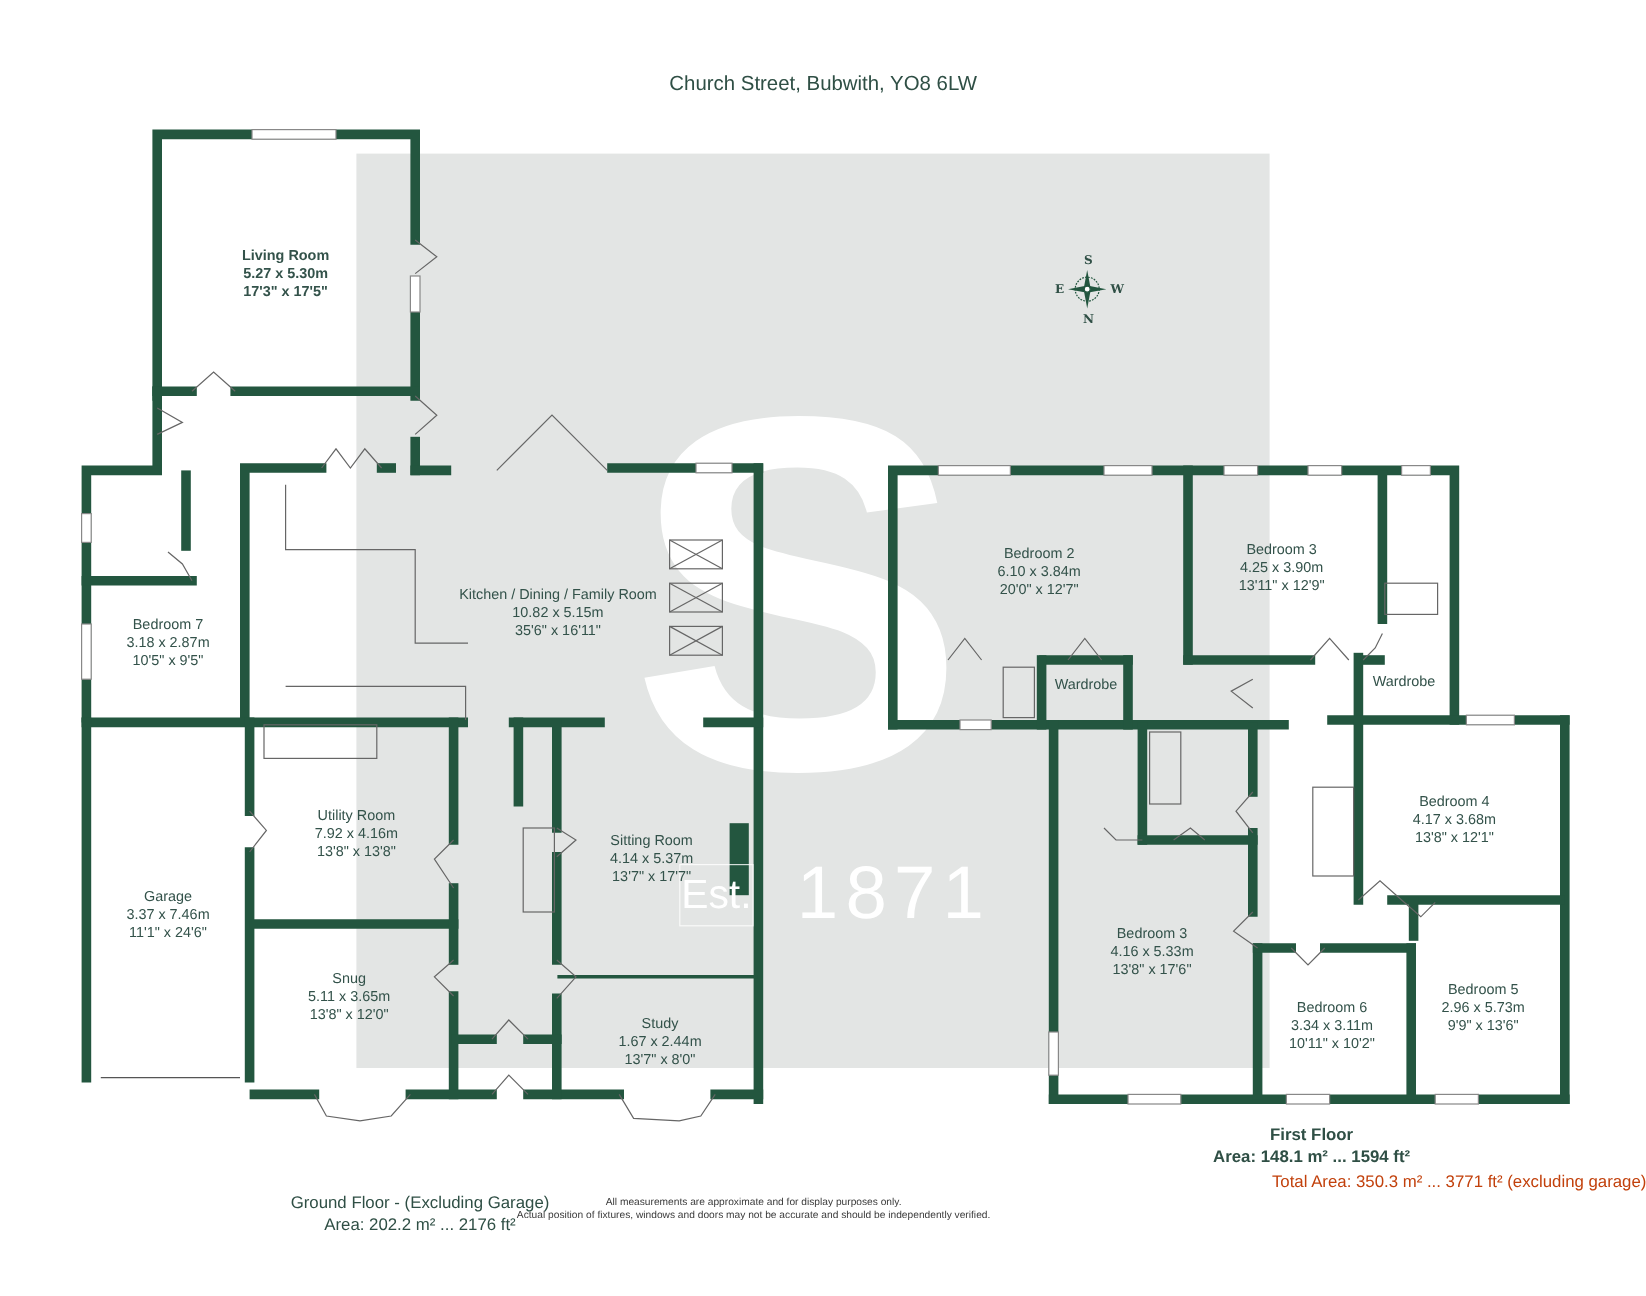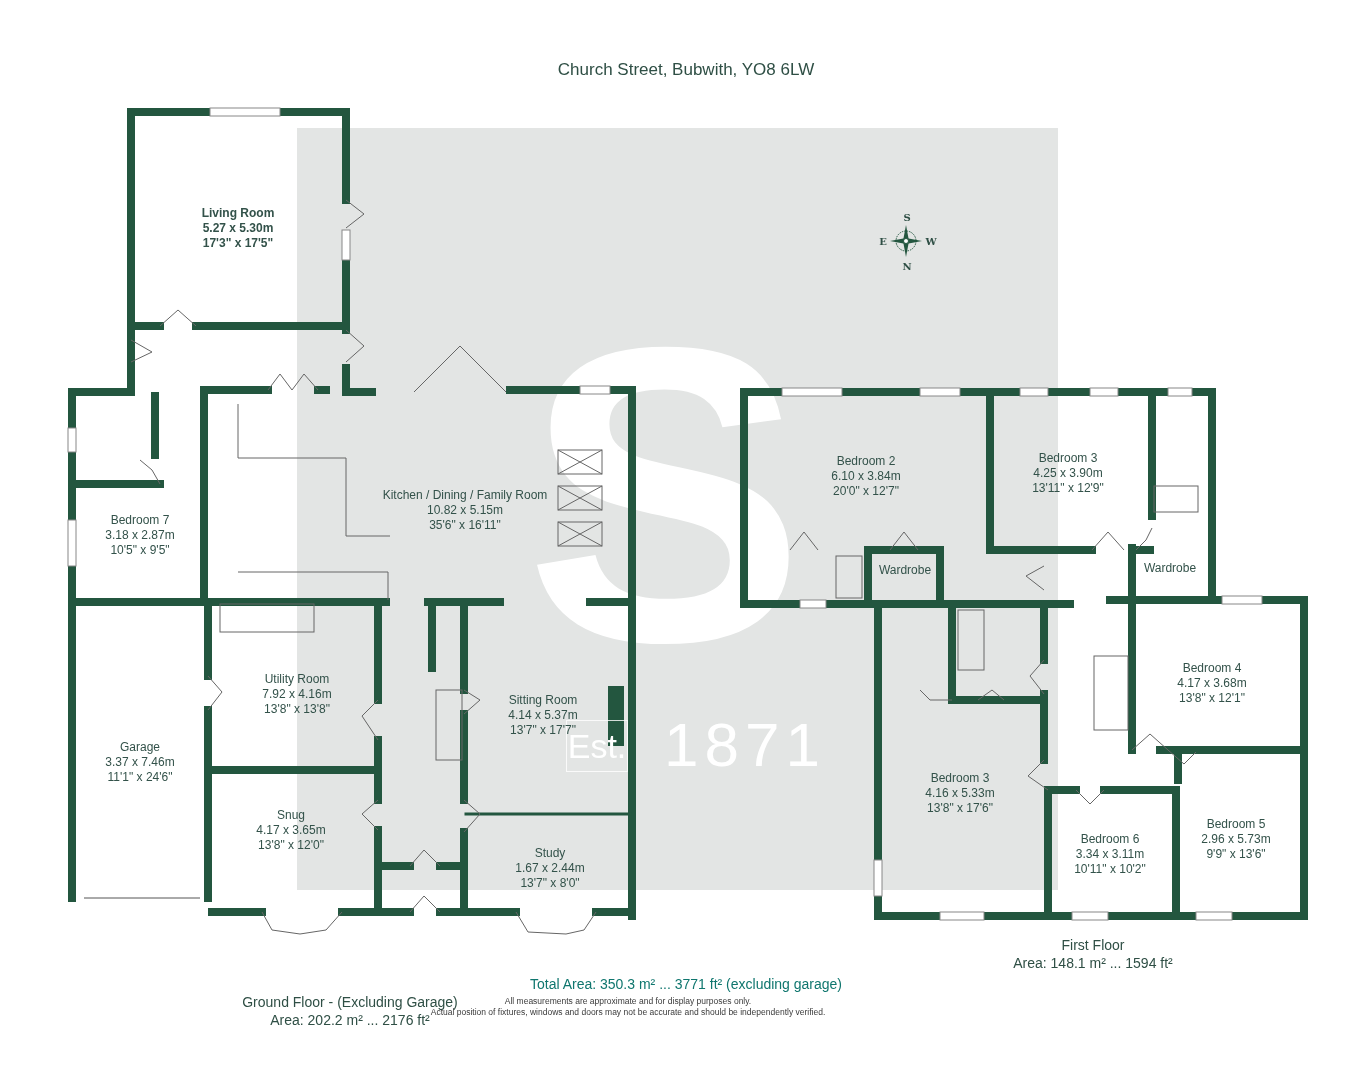--- a/index.html
+++ b/index.html
@@ -4,21 +4,21 @@
 <style>
   html,body{margin:0;padding:0;background:#ffffff;}
   body{width:1372px;height:1080px;position:relative;overflow:hidden;font-family:"Liberation Sans",sans-serif;color:#2f4f45;}
   .title{position:absolute;left:0;width:1372px;top:60px;text-align:center;font-size:17px;color:#2f4f45;}
   .wm-box{position:absolute;left:297px;top:128px;width:761px;height:762px;background:#e3e5e4;}
   svg.plan{position:absolute;left:0;top:0;}
   .room{position:absolute;text-align:center;font-size:12px;line-height:15px;color:#33524a;white-space:nowrap;transform:translateX(-50%);}
   .room div{margin:0;}
   .label-small{position:absolute;font-size:12px;color:#33524a;white-space:nowrap;transform:translateX(-50%);}
   .floor-label{position:absolute;text-align:center;font-size:14px;line-height:18px;color:#2f4f45;transform:translateX(-50%);white-space:nowrap;}
-  .total{position:absolute;left:0;width:1372px;top:976px;text-align:center;font-size:14px;color:#0f766e;}
+  .total{position:absolute;left:0;width:1372px;top:976px;text-align:right;font-size:14px;color:#c2410c;}
   .disc{position:absolute;left:0;width:1256px;text-align:center;font-size:8.5px;color:#3a3a3a;}
   .compass-letter{position:absolute;font-family:"DejaVu Serif",serif;font-weight:bold;font-size:10px;color:#2f4f45;transform:translateX(-50%);}
   .est{position:absolute;left:566px;top:720px;width:60px;height:50px;border:1px solid rgba(255,255,255,0.8);color:#fff;font-size:34px;line-height:50px;text-align:center;font-weight:100;}
   .year{position:absolute;left:664px;top:712px;color:#fff;font-size:62px;line-height:66px;letter-spacing:6px;font-weight:100;}
 </style>
 </head>
 <body>
 
 <div class="title">Church Street, Bubwith, YO8 6LW</div>
 
@@ -205,21 +205,21 @@
   <div>7.92 x 4.16m</div>
   <div>13'8" x 13'8"</div>
 </div>
 <div class="room" style="left:140px;top:740px;">
   <div>Garage</div>
   <div>3.37 x 7.46m</div>
   <div>11'1" x 24'6"</div>
 </div>
 <div class="room" style="left:291px;top:808px;">
   <div>Snug</div>
-  <div>4.17 x 3.65m</div>
+  <div>5.11 x 3.65m</div>
   <div>13'8" x 12'0"</div>
 </div>
 <div class="room" style="left:543px;top:693px;">
   <div>Sitting Room</div>
   <div>4.14 x 5.37m</div>
   <div>13'7" x 17'7"</div>
 </div>
 <div class="room" style="left:550px;top:846px;">
   <div>Study</div>
   <div>1.67 x 2.44m</div>
@@ -256,20 +256,20 @@
   <div>2.96 x 5.73m</div>
   <div>9'9" x 13'6"</div>
 </div>
 <div class="label-small" style="left:905px;top:563px;">Wardrobe</div>
 <div class="label-small" style="left:1170px;top:561px;">Wardrobe</div>
 
 <div class="floor-label" style="left:350px;top:993px;">
   <div>Ground Floor - (Excluding Garage)</div>
   <div>Area: 202.2 m² ... 2176 ft²</div>
 </div>
-<div class="floor-label" style="left:1093px;top:936px;">
+<div class="floor-label" style="left:1093px;top:936px;font-weight:bold;">
   <div>First Floor</div>
   <div>Area: 148.1 m² ... 1594 ft²</div>
 </div>
 
 <div class="total">Total Area: 350.3 m² ... 3771 ft² (excluding garage)</div>
 <div class="disc" style="top:996px;">All measurements are approximate and for display purposes only.</div>
 <div class="disc" style="top:1007px;">Actual position of fixtures, windows and doors may not be accurate and should be independently verified.</div>
 
 </body></html>

